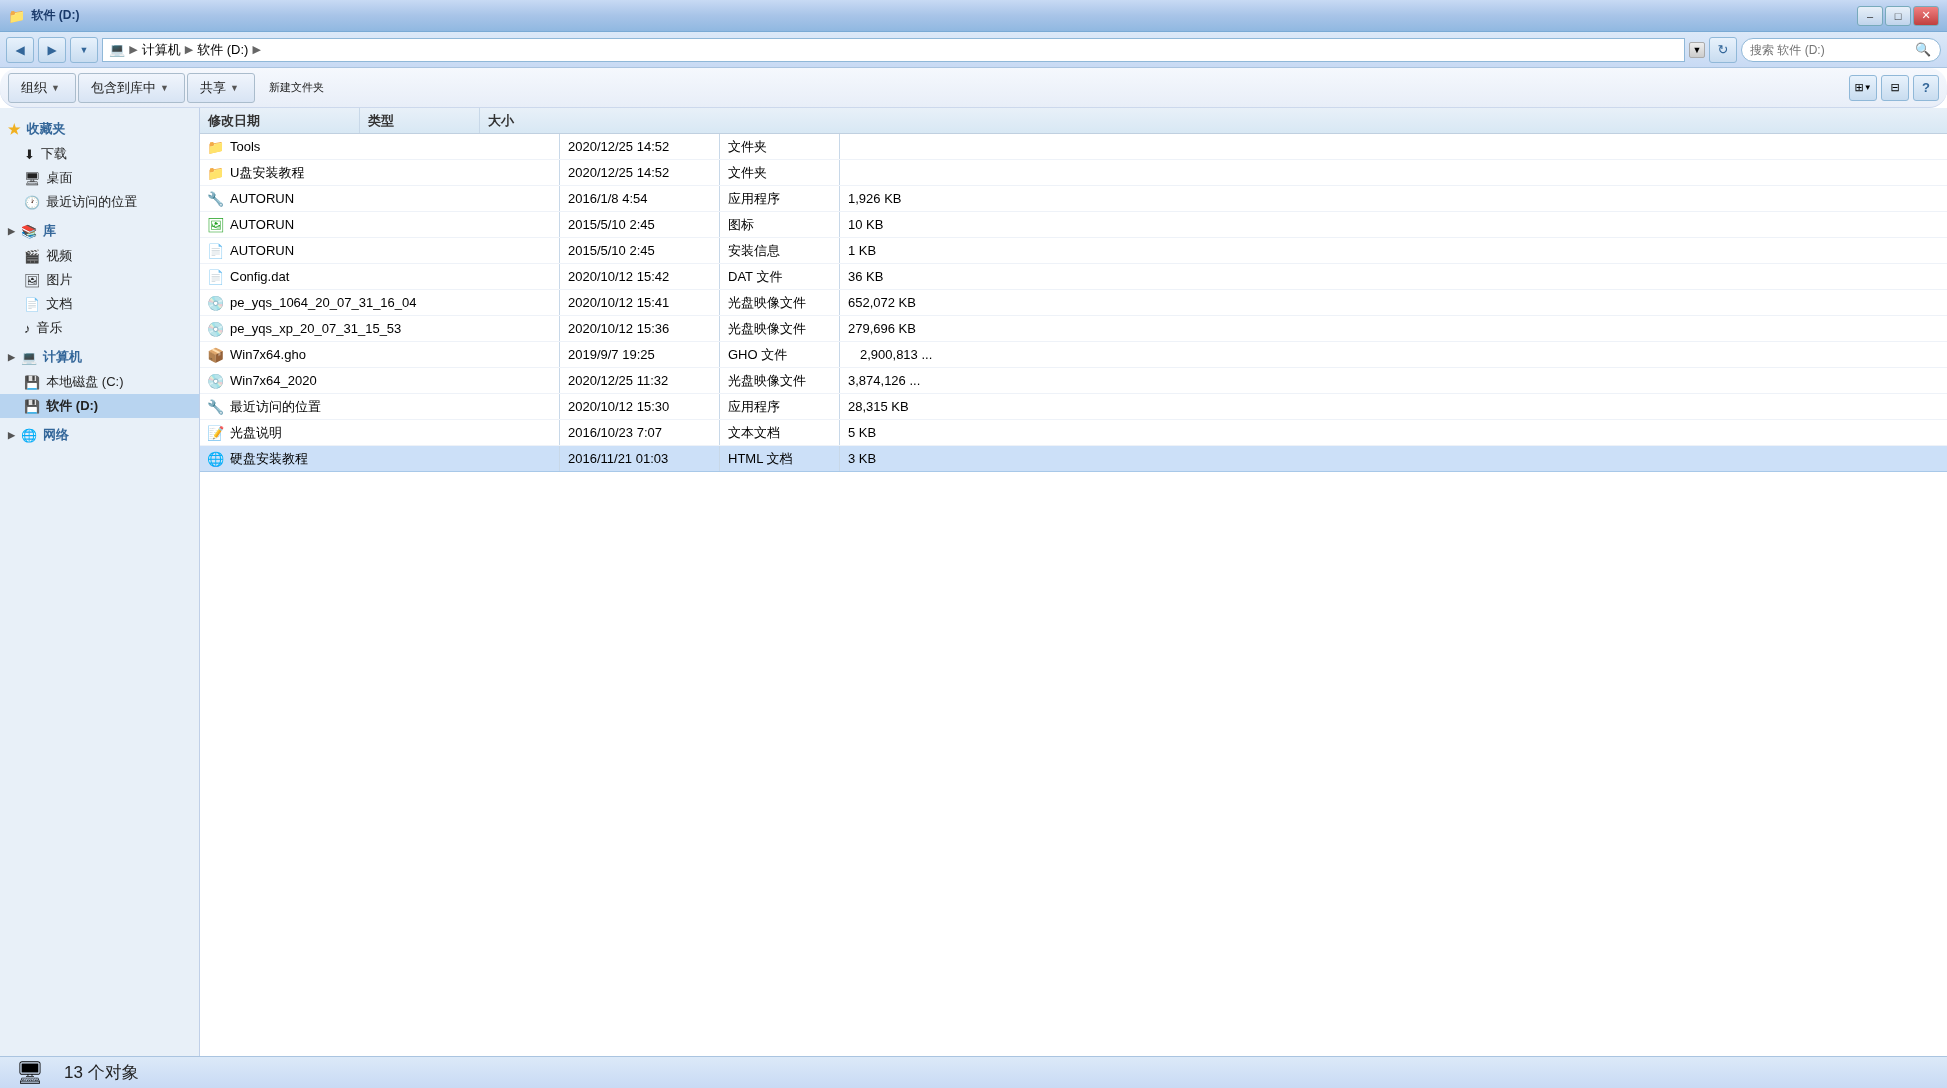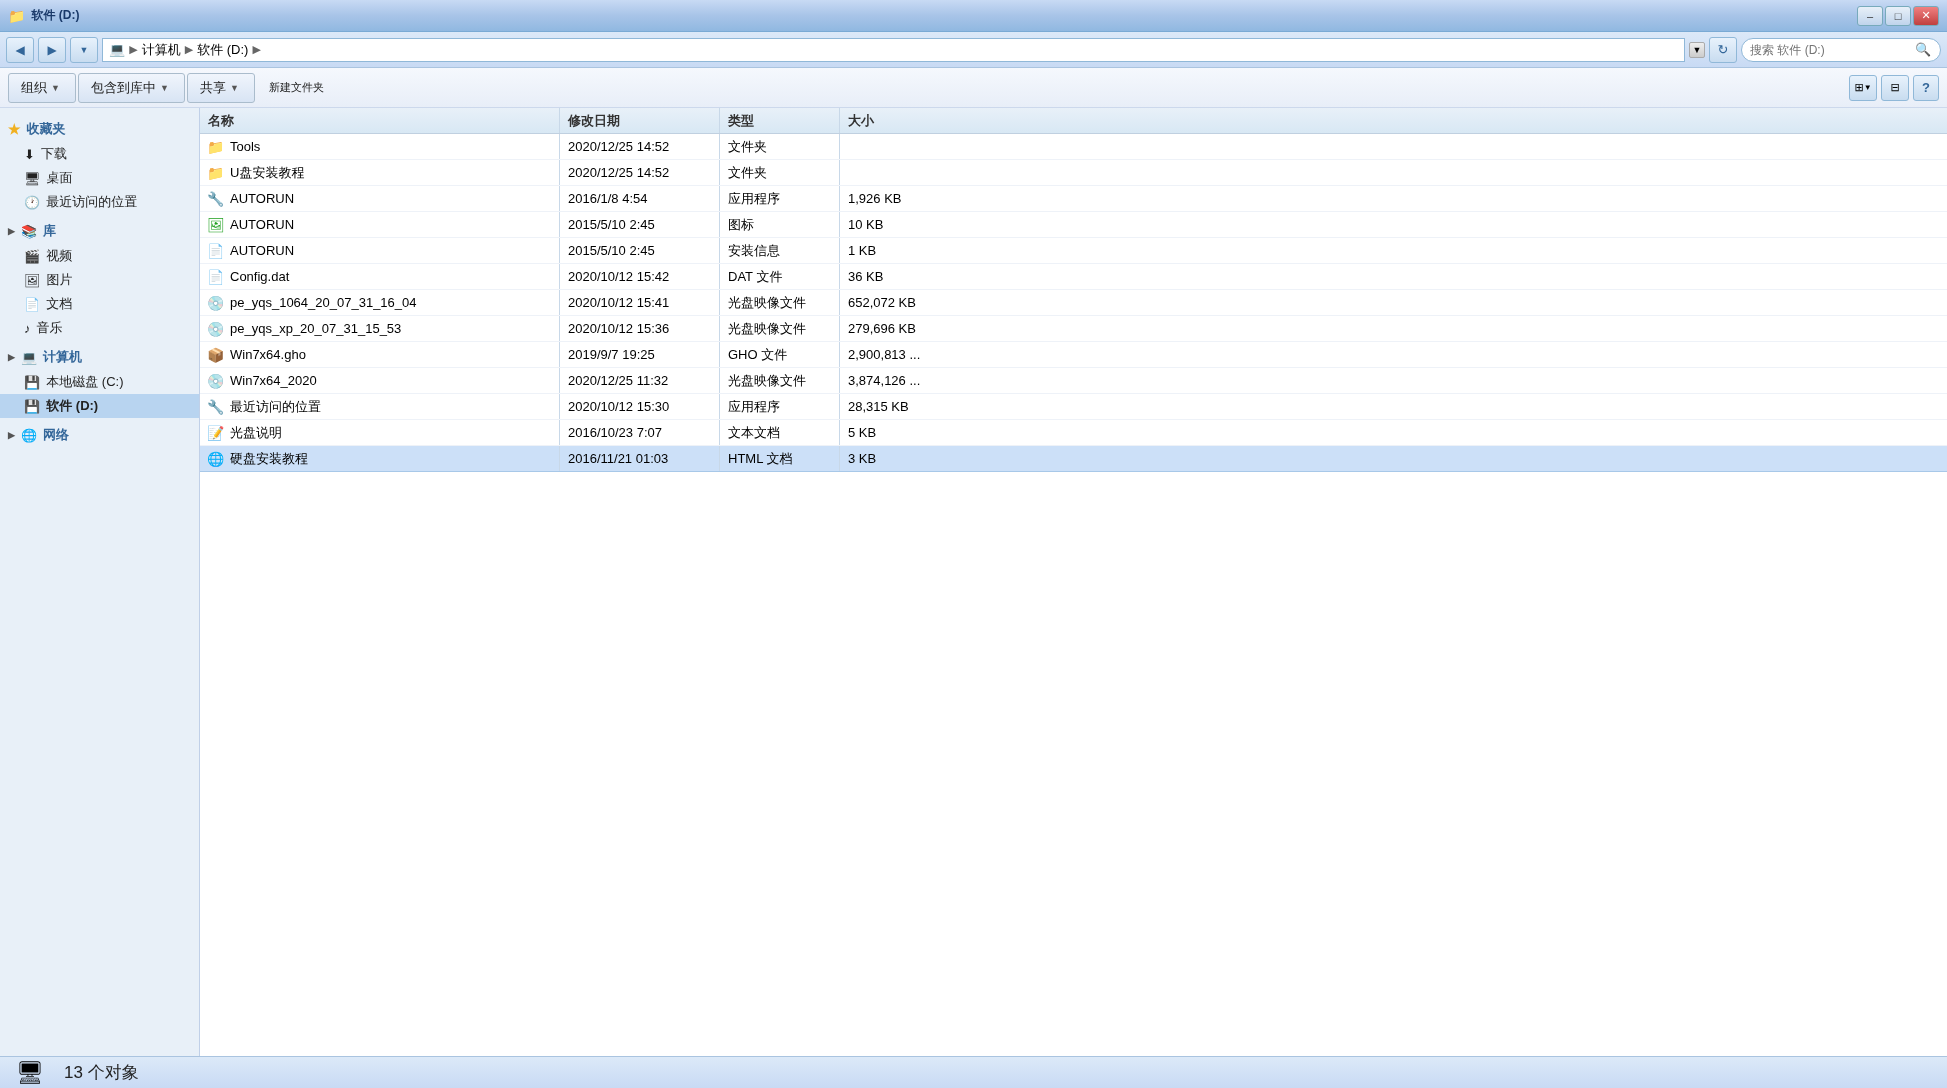--- a/index.html
+++ b/index.html
@@ -141,20 +141,21 @@
 
     
     .toolbar {
       height: 40px;
       background: linear-gradient(to bottom, #f5f8fd, #e8eef8);
       border-bottom: 1px solid #ccd8ec;
       display: flex;
       align-items: center;
       padding: 0 8px;
       gap: 2px;
+      border-radius: 18px;
     }
     .toolbar-btn {
       height: 30px;
       padding: 0 12px;
       background: linear-gradient(to bottom, #f0f5fc, #d8e4f4);
       border: 1px solid #aabccc;
       border-radius: 3px;
       display: flex;
       align-items: center;
       gap: 4px;
@@ -507,23 +508,20 @@
         <span style="font-size:13px;">🌐</span>
         <span>网络</span>
       </div>
     </div>
 
   </div>
 
   <div class="file-list-area">
 
     <div class="file-list-header">
-      <div class="col-name">
-        <span>名称</span>
-      </div>
       <div class="col-date">
         <span>修改日期</span>
       </div>
       <div class="col-type">
         <span>类型</span>
       </div>
       <div class="col-size">
         <span>大小</span>
       </div>
     </div>
@@ -601,21 +599,21 @@
     <div class="col-type">光盘映像文件</div>
     <div class="col-size" style="text-align:right; padding-right:16px;">279,696 KB</div>
   </div>
         <div class="file-row">
     <div class="col-name">
       <span class="file-icon icon-gho">📦</span>
       <span>Win7x64.gho</span>
     </div>
     <div class="col-date">2019/9/7 19:25</div>
     <div class="col-type">GHO 文件</div>
-    <div class="col-size" style="text-align:right; padding-right:16px;">2,900,813 ...</div>
+    <div class="col-size" style="text-align:right; padding-right:16px;margin-left:12px;">2,900,813 ...</div>
   </div>
         <div class="file-row">
     <div class="col-name">
       <span class="file-icon icon-iso">💿</span>
       <span>Win7x64_2020</span>
     </div>
     <div class="col-date">2020/12/25 11:32</div>
     <div class="col-type">光盘映像文件</div>
     <div class="col-size" style="text-align:right; padding-right:16px;">3,874,126 ...</div>
   </div>

